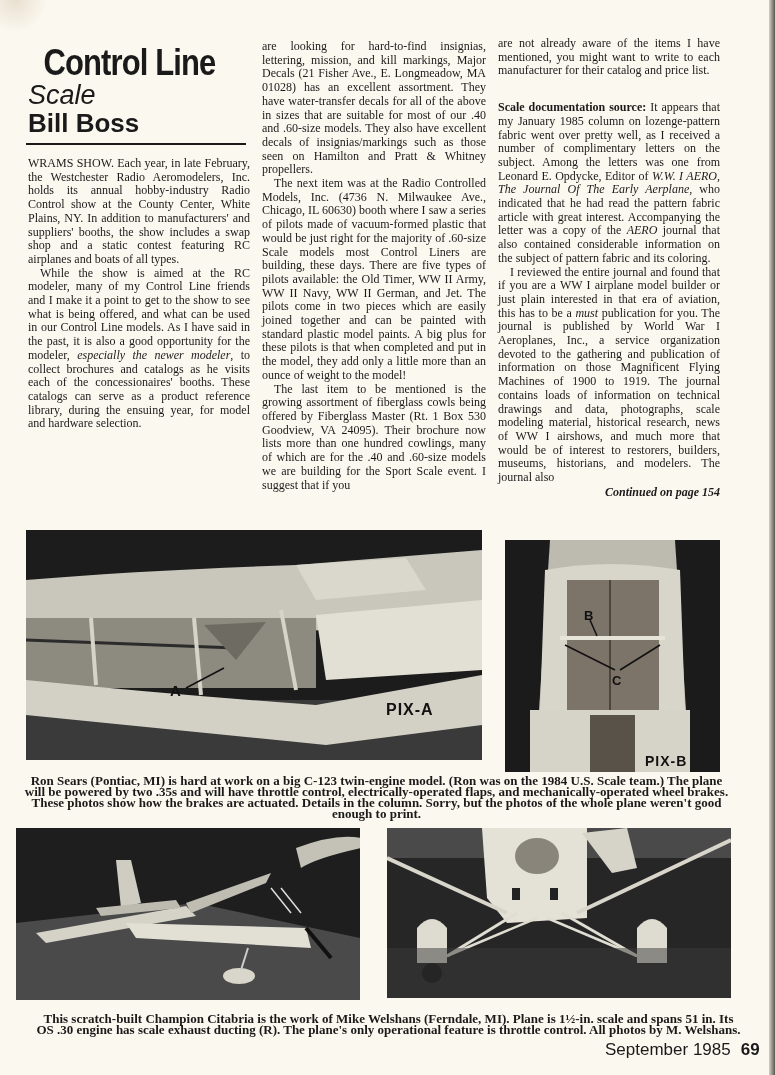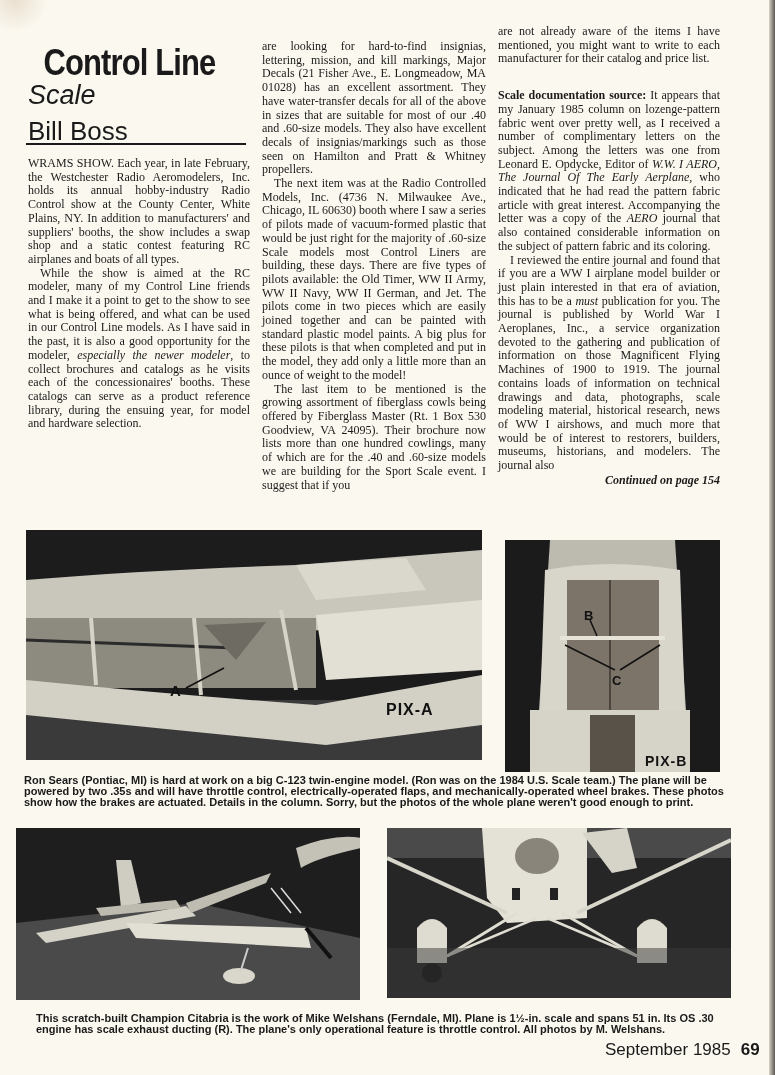--- a/index.html
+++ b/index.html
@@ -24,53 +24,53 @@
     font-family: "Liberation Sans", "DejaVu Sans", sans-serif;
     font-weight: bold; font-size: 36px; letter-spacing: -1px; line-height: 38px;
     transform: scaleX(0.86); transform-origin: center; white-space: nowrap;
   }
   .header .subtitle {
     font-family: "Liberation Sans", "DejaVu Sans", sans-serif;
     font-style: italic; font-size: 27px; line-height: 26px;
   }
   .header .author {
     font-family: "Liberation Sans", "DejaVu Sans", sans-serif;
-    font-weight: normal; font-size: 26px; line-height: 30px; margin-top: 8px;
+    font-weight: bold; font-size: 26px; line-height: 30px;
   }
   .header-rule {
     position: absolute; left: 26px; top: 143px; width: 220px; height: 2px; background: #1a1a1a;
   }
   .col {
     position: absolute; font-size: 12px; line-height: 13.7px;
     text-align: justify; hyphens: manual;
   }
   .col p { margin: 0; text-indent: 12px; }
   .col p.noindent { text-indent: 0; }
   .col p.gap { margin-top: 23px; }
   .col1 { left: 28px; top: 157px; width: 222px; }
   .col2 { left: 262px; top: 40px; width: 224px; }
-  .col3 { left: 498px; top: 25px; width: 222px; }
+  .col3 { left: 498px; top: 37px; width: 222px; }
   .col .lead { font-weight: normal; margin-top: 48px; }
   .col .bold { font-weight: bold; }
   .col .ital { font-style: italic; }
   .continued {
     text-align: right; font-style: italic; font-weight: bold; margin-top: 1px;
   }
   .photo {
     position: absolute; overflow: hidden; background: #222;
   }
   .photo svg { display: block; width: 100%; height: 100%; }
   .photo-a { left: 26px; top: 530px; width: 456px; height: 230px; }
   .photo-b { left: 505px; top: 540px; width: 215px; height: 232px; }
   .photo-c { left: 16px; top: 828px; width: 344px; height: 172px; }
   .photo-d { left: 387px; top: 828px; width: 344px; height: 170px; }
   .caption {
     position: absolute;
-    font-family: Liberation Sans, sans-serif;
-    font-weight: bold; font-size: 11px; line-height: 11px; color: #1a1a1a;
+    font-family: Liberation Serif, serif;
+    font-weight: bold; font-size: 13px; line-height: 11px; color: #1a1a1a; text-align: center;
   }
   .caption-1 { left: 24px; top: 775px; width: 705px; }
   .caption-2 { left: 36px; top: 1013px; width: 705px; }
   .footer {
     position: absolute; left: 605px; top: 1040px;
     font-family: "Liberation Sans", "DejaVu Sans", sans-serif; font-size: 17px;
   }
   .footer .page-num { font-weight: bold; margin-left: 10px; }
 </style>
 </head>

